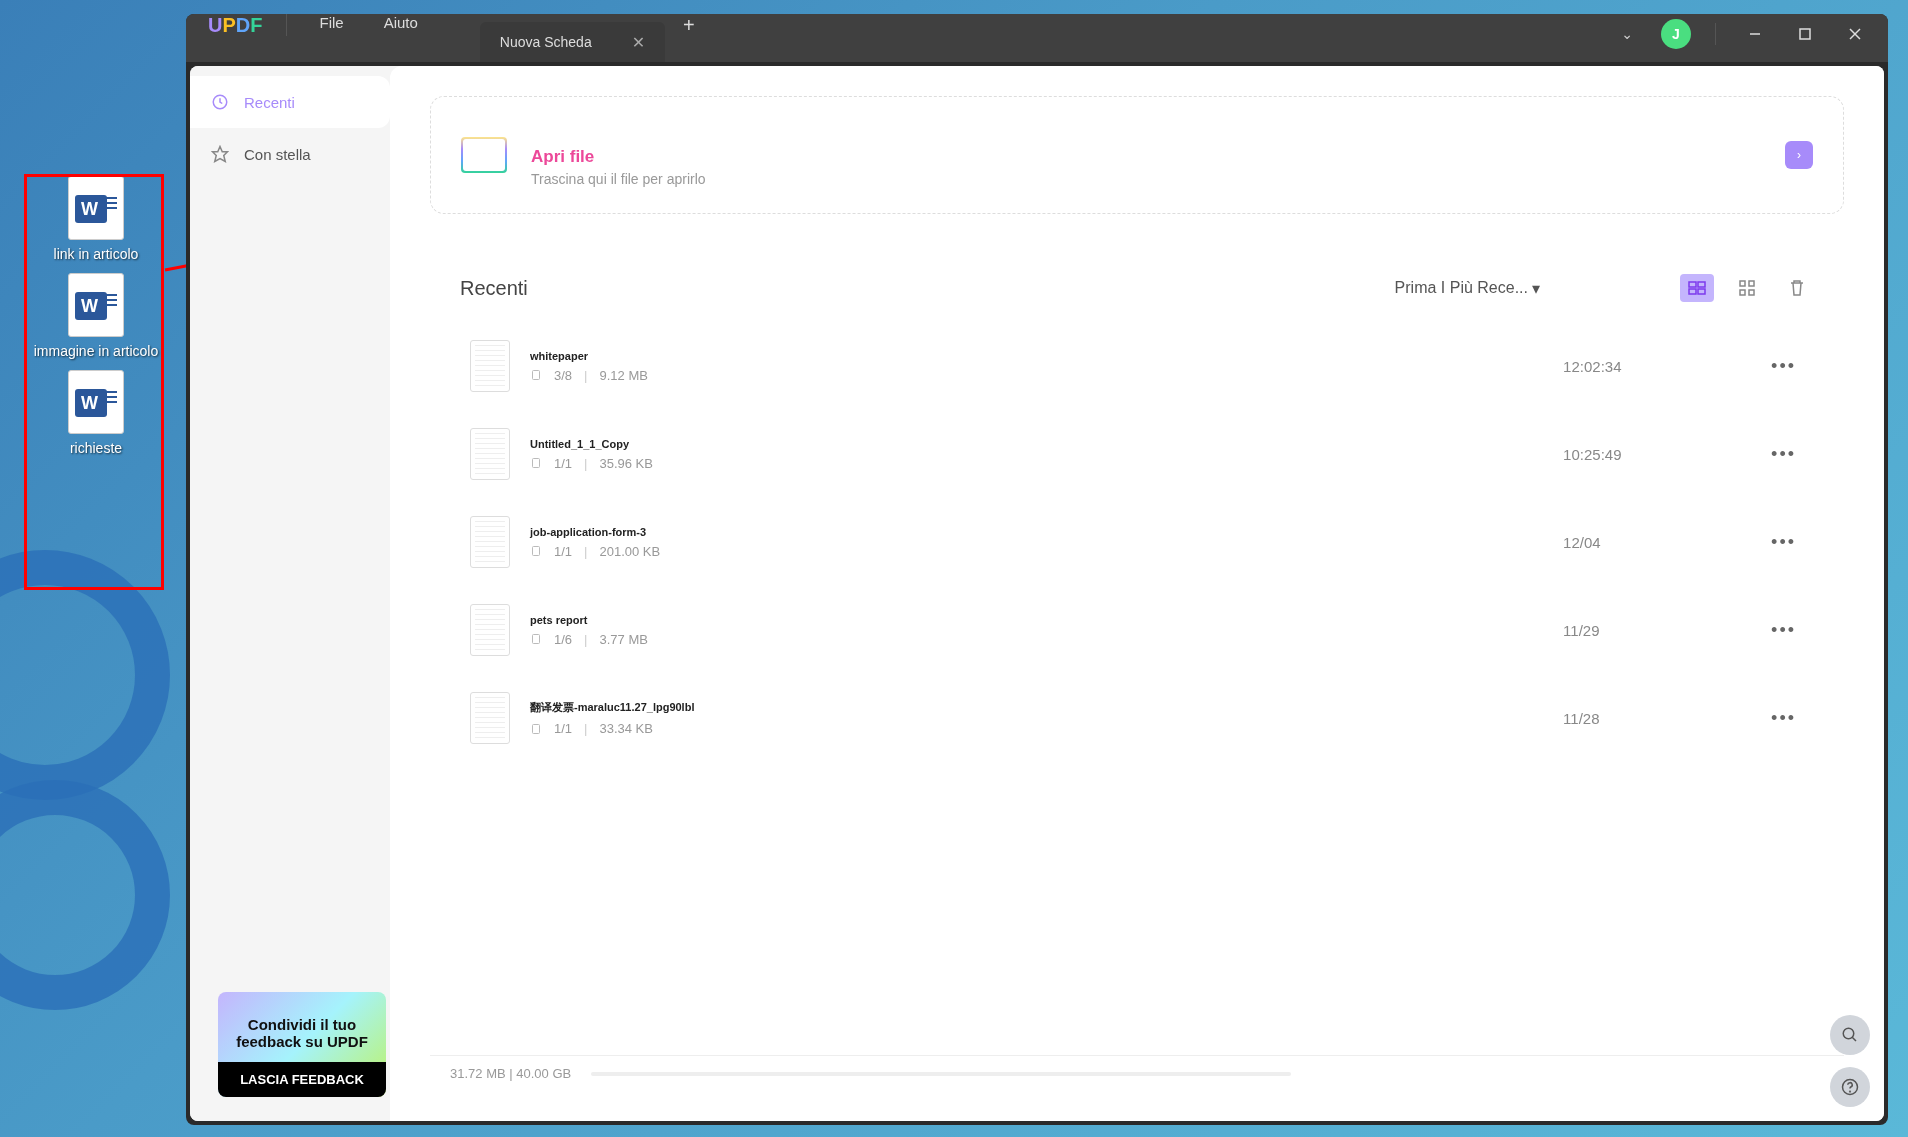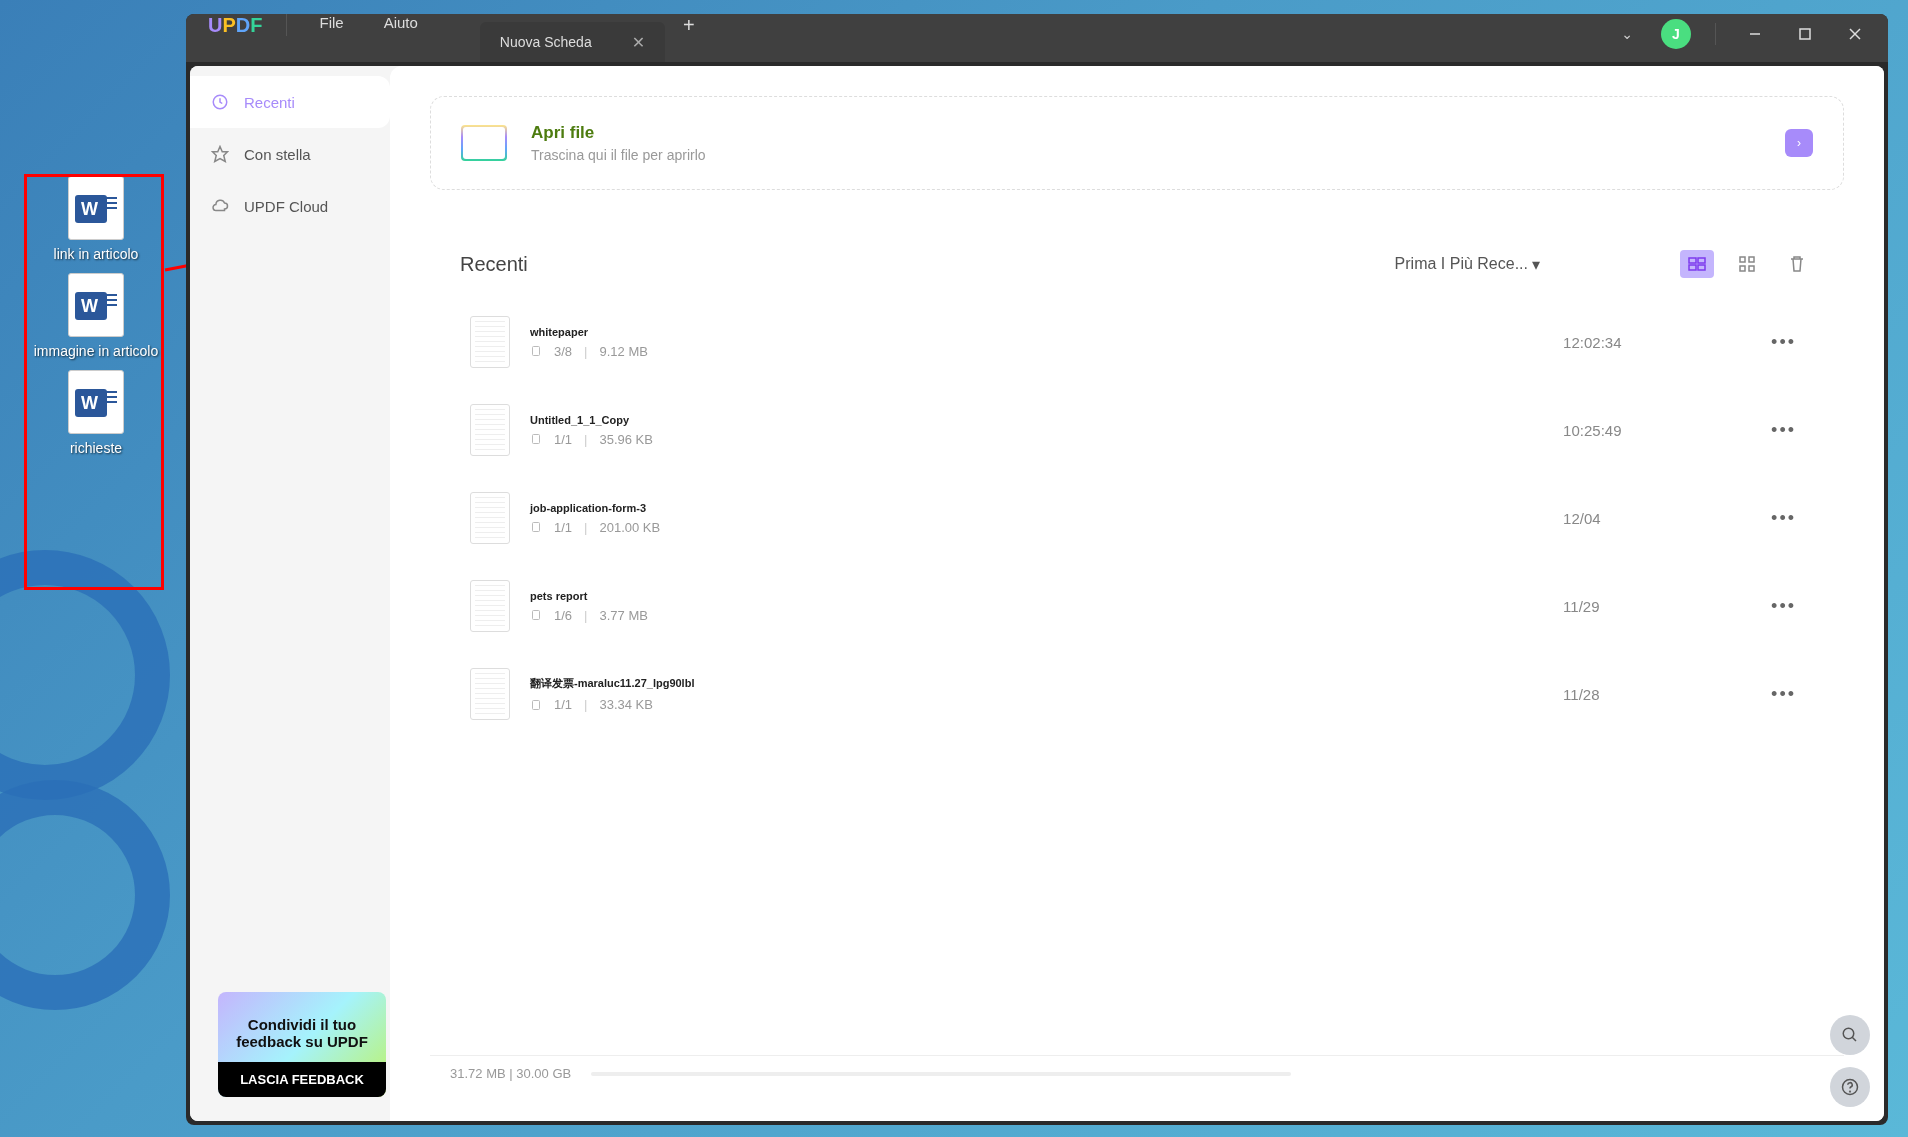--- a/index.html
+++ b/index.html
@@ -294,21 +294,21 @@
   position: relative;
 }
 .folder-icon::before {
   content: "";
   position: absolute;
   inset: 2px;
   background: #fff;
   border-radius: 3px;
 }
 .open-file-texts { flex: 1; }
-.open-file-title { font-size: 17px; font-weight: 700; color: #4d7c0f; margin-bottom: 4px; }
+.open-file-title { font-size: 17px; font-weight: 700; color: #ec4899; margin-bottom: 4px; margin-top: 24px; }
 .open-file-sub { font-size: 14px; color: #999; }
 .open-arrow {
   width: 28px; height: 28px;
   background: #a78bfa;
   border-radius: 6px;
   color: #fff;
   display: flex;
   align-items: center;
   justify-content: center;
   font-size: 12px;
@@ -537,28 +537,20 @@
           </span>
         <span>Recenti</span>
       </div>
       <div class="sidebar-item">
         <span class="sb-icon">
             <svg width="18" height="18" viewBox="0 0 24 24" fill="none" stroke="#888" stroke-width="2">
               <polygon points="12,2 15,9 22,9 17,14 19,22 12,18 5,22 7,14 2,9 9,9"></polygon>
             </svg>
           </span>
         <span>Con stella</span>
-      </div>
-      <div class="sidebar-item">
-        <span class="sb-icon">
-            <svg width="18" height="18" viewBox="0 0 24 24" fill="none" stroke="#888" stroke-width="2">
-              <path d="M18 16a4 4 0 0 0 0-8 6 6 0 0 0-11.5 2A4 4 0 0 0 7 18h11z"></path>
-            </svg>
-          </span>
-        <span>UPDF Cloud</span>
       </div>
 
       <div class="feedback-card">
         <div>Condividi il tuo feedback su UPDF</div>
         <div class="feedback-btn">LASCIA FEEDBACK</div>
       </div>
     </div>
 
     <div class="main-area">
       <div class="top-row">
@@ -685,21 +677,21 @@
                 <span class="meta-divider">|</span>
                 <span>33.34 KB</span>
               </div>
             </div>
             <div class="file-date">11/28</div>
             <div class="file-more">•••</div>
           </div>
         </div>
 
         <div class="status-bar">
-          <span>31.72 MB | 30.00 GB</span>
+          <span>31.72 MB | 40.00 GB</span>
           <div class="progress-track"></div>
         </div>
       </div>
     </div>
   </div>
 
   <div class="float-btns">
     <div class="float-btn">
         <svg width="18" height="18" viewBox="0 0 24 24" fill="none" stroke="#555" stroke-width="2">
           <circle cx="10" cy="10" r="7"></circle>

